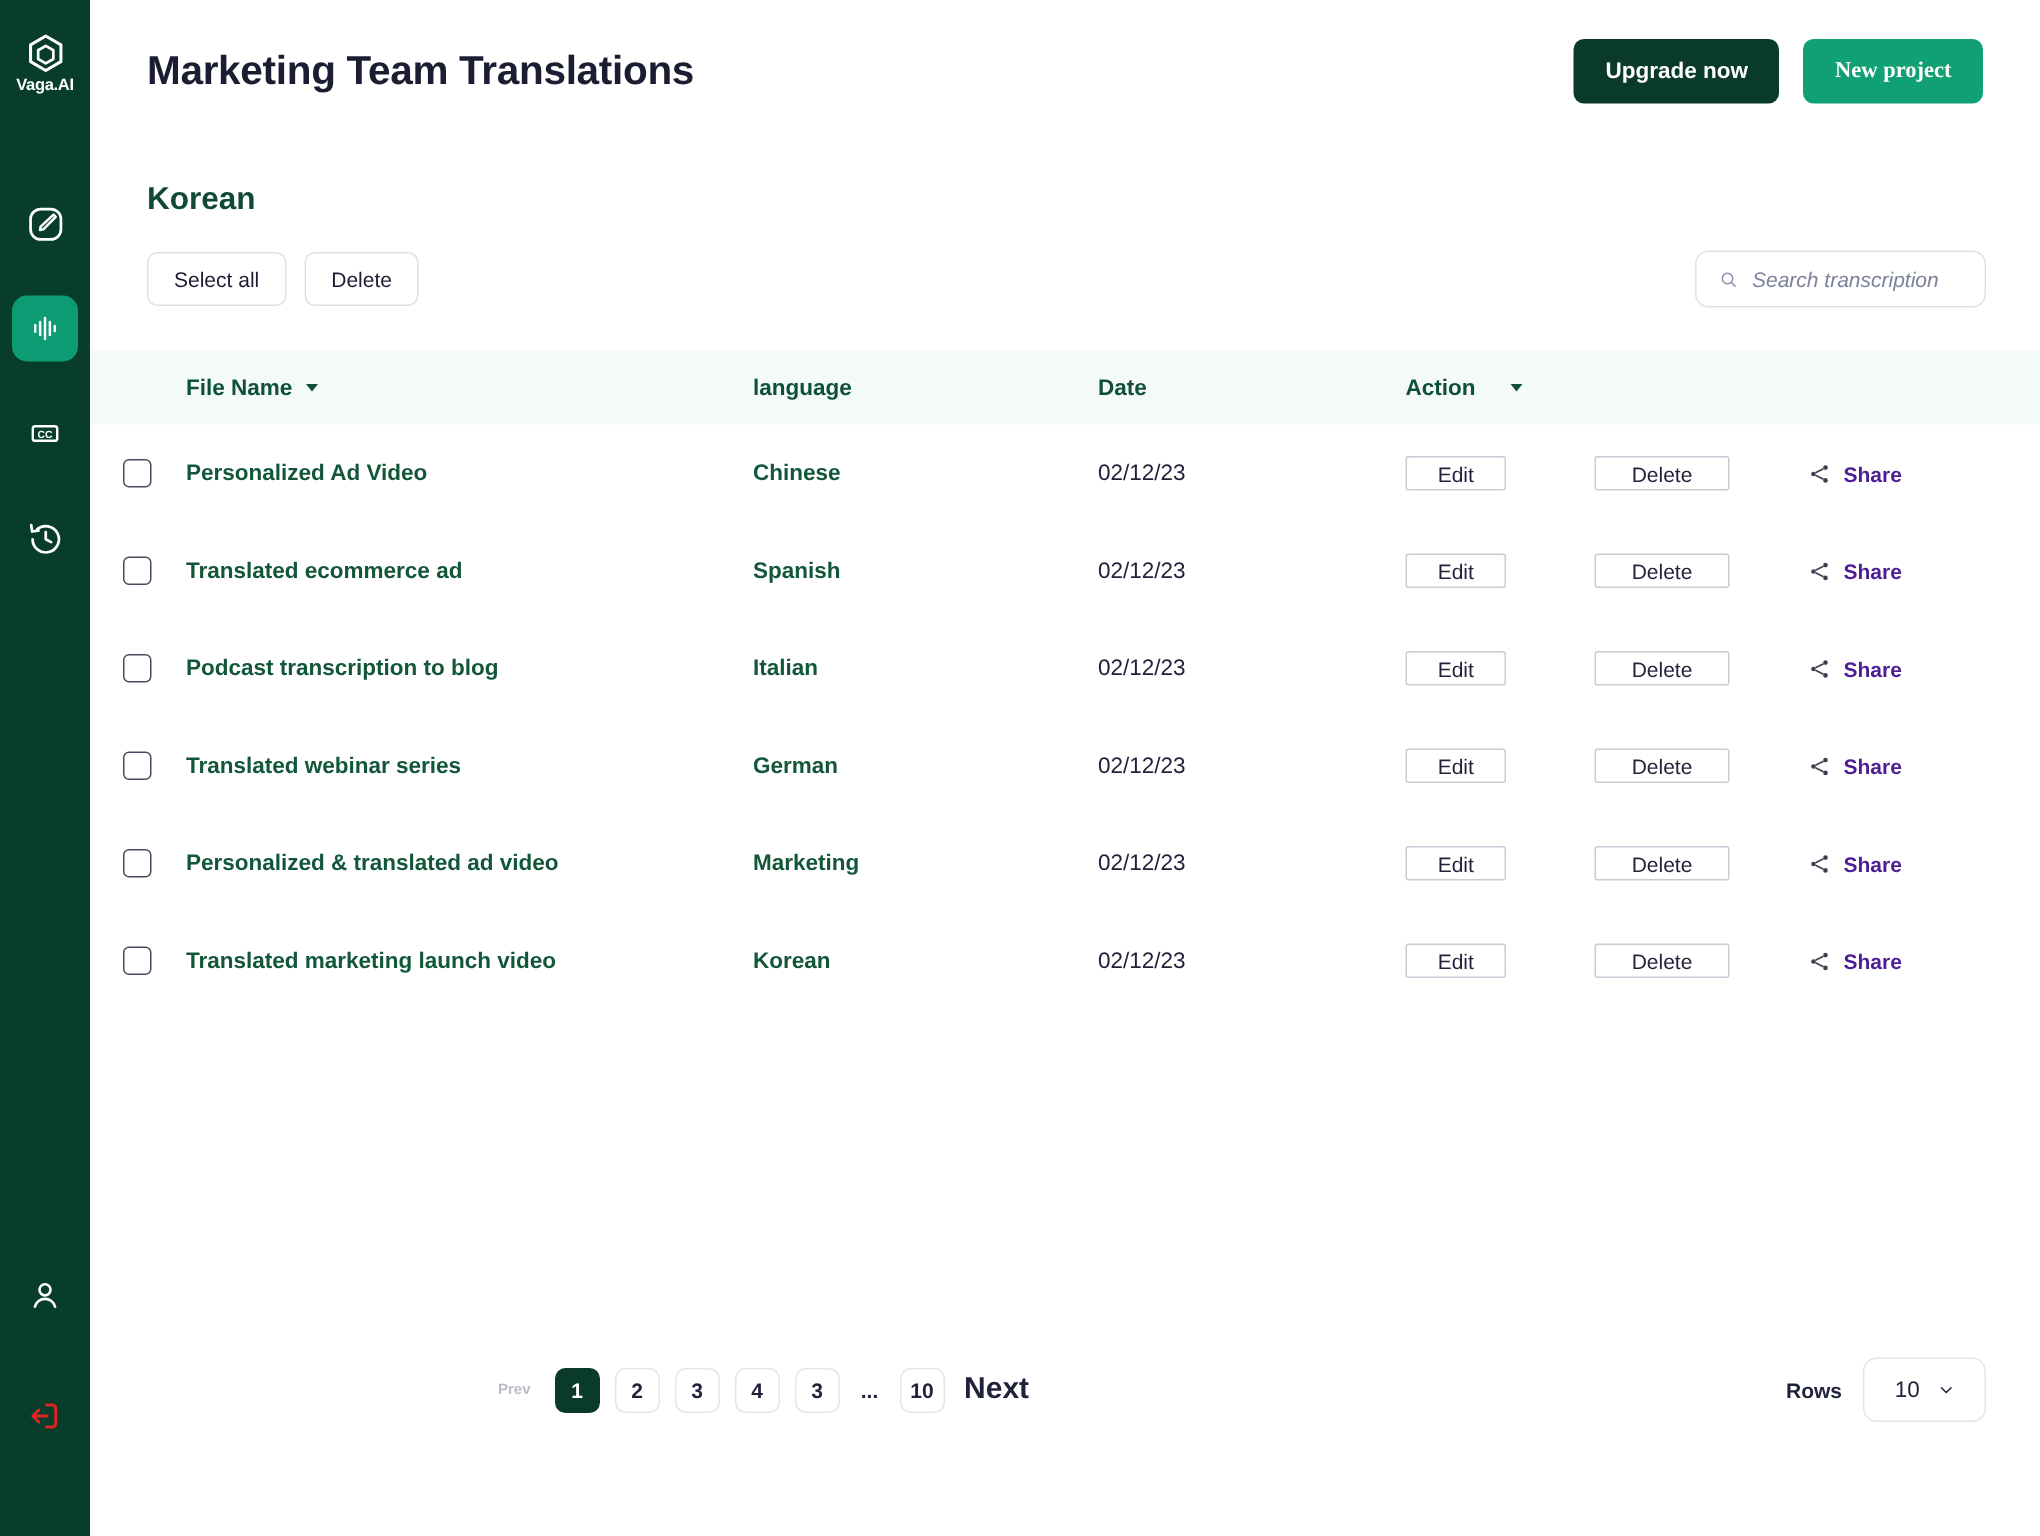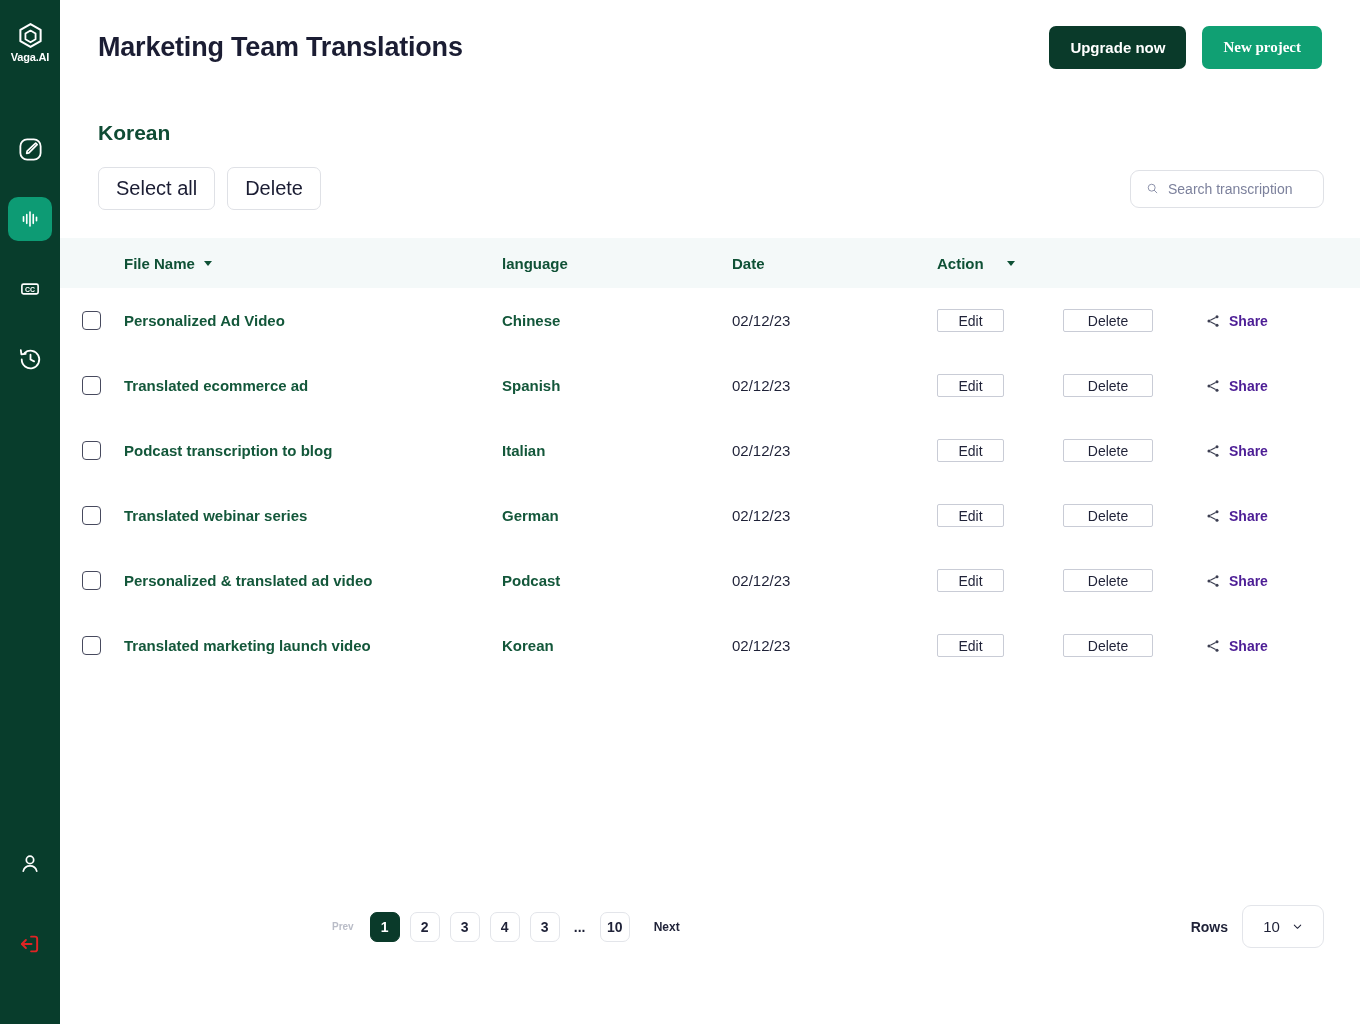--- a/index.html
+++ b/index.html
@@ -68,32 +68,33 @@
     padding: 26px 0 0 38px;
   }
 
   .toolbar {
     display: flex; align-items: center; justify-content: space-between;
     padding: 22px 36px 0 38px;
   }
   .toolbar-left { display: flex; gap: 12px; }
   .tb-btn {
     background: #ffffff; border: 1px solid #dfe1e6; border-radius: 7px;
-    font-size: 20px; color: #1b1d33; padding: 9px 17px; cursor: pointer;
+    font-size: 14px; color: #1b1d33; padding: 9px 17px; cursor: pointer;
     font-family: "Liberation Sans", sans-serif;
   }
   .search-box {
     display: flex; align-items: center; gap: 9px;
     border: 1px solid #dfe1e6; border-radius: 9px;
     padding: 10px 15px; width: 194px; background: #fff;
   }
   .search-input {
     border: none; outline: none; font-size: 14px; color: #701a75;
     width: 100%; background: transparent;
     font-family: "Liberation Sans", sans-serif;
+    font-style: italic;
   }
   .search-input::placeholder { color: #7c819c; }
 
   
   .table { width: 100%; margin-top: 28px; }
   .thead {
     background: #f4f9f9; height: 50px;
     display: flex; align-items: center;
   }
   .th {
@@ -133,21 +134,21 @@
   .act-edit-wrap { width: 112px; display:flex; }
   .act-del-wrap  { width: 128px; display:flex; }
 
   
   .pagination-bar {
     position: absolute; left: 0; right: 0; top: 905px;
     display: flex; align-items: center;
   }
   .pager { display: flex; align-items: center; gap: 10px; margin-left: 272px; }
   .pg-prev { font-size: 10px; font-weight: bold; color: #b9bcc7; cursor: pointer; margin-right: 6px; }
-  .pg-next { font-size: 12px; font-weight: bold; color: #1f2238; cursor: pointer; margin-left: 14px; }
+  .pg-next { font-size: 20px; font-weight: bold; color: #1f2238; cursor: pointer; margin-left: 3px; }
   .pg-num {
     width: 30px; height: 30px; border-radius: 7px;
     border: 1px solid #e3e5ea; background: #fff;
     font-size: 14px; font-weight: bold; color: #1f2238;
     display: flex; align-items: center; justify-content: center; cursor: pointer;
     font-family: "Liberation Sans", sans-serif;
   }
   .pg-num.active { background: #0a3a2a; color: #fff; border-color: #0a3a2a; }
   .pg-ellipsis { font-size: 14px; font-weight: bold; color: #1f2238; width: 20px; text-align: center; }
 
@@ -380,21 +381,21 @@
                 </svg>
                 <span>Share</span>
               </span>
             </div>
           </div>
           <div class="row">
             <div class="col-check">
               <span class="chk"></span>
             </div>
             <div class="col-name cell-name">Personalized &amp; translated ad video</div>
-            <div class="col-lang cell-lang">Podcast</div>
+            <div class="col-lang cell-lang">Marketing</div>
             <div class="col-date cell-date">02/12/23</div>
             <div class="col-act">
               <span class="act-edit-wrap">
                 <button class="act-btn act-edit">Edit</button>
               </span>
               <span class="act-del-wrap">
                 <button class="act-btn act-del">Delete</button>
               </span>
               <span class="share">
                 <svg width="16" height="16" viewBox="0 0 24 24">

